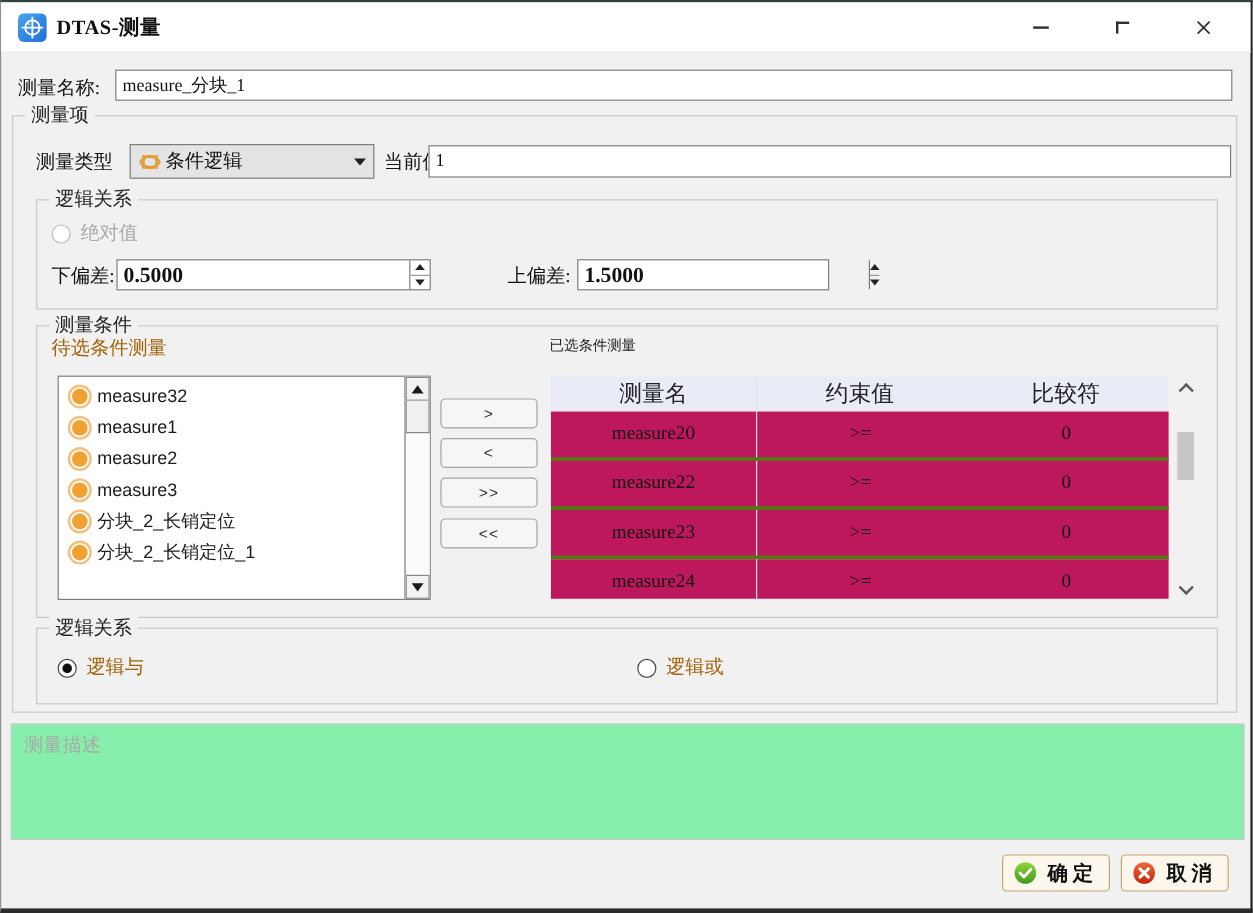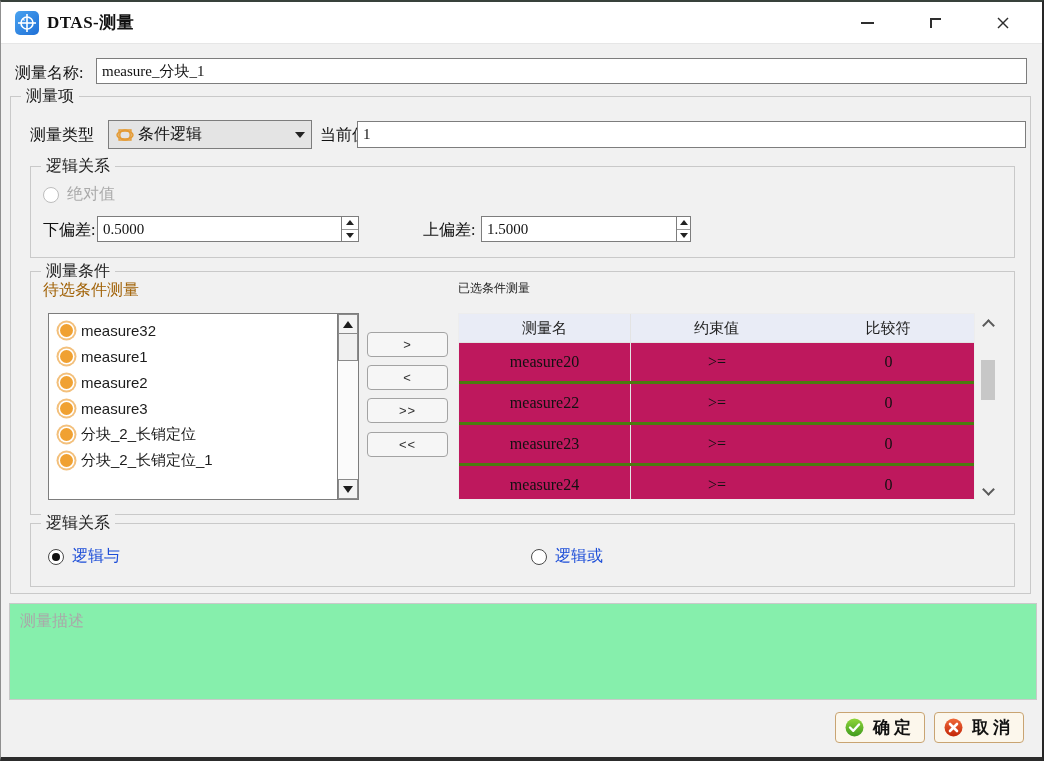--- a/index.html
+++ b/index.html
@@ -48,29 +48,29 @@
   .curr-input { position:absolute; left:346px; top:24px; width:669px; height:27px;
     border:1px solid #7d7d7d; background:#fff; font-family:"Liberation Serif",serif;
     font-size:15px; padding:1px 5px; color:#111; }
 
   
   .radio-row { position:absolute; display:flex; align-items:center; gap:8px; }
   .radio-circle { width:16px; height:16px; border-radius:50%; background:#fff;
     border:1px solid #4a4a4a; display:flex; align-items:center; justify-content:center; }
   .radio-circle.checked::after { content:""; width:8px; height:8px; border-radius:50%; background:#111; }
   .radio-circle.disabled { border-color:#bdbdbd; }
-  .radio-label { font-size:16px; color:#1d4ed8; }
+  .radio-label { font-size:16px; color:#a16207; }
   .radio-label.disabled { color:#ababab; }
 
   
   .spin-label { position:absolute; font-size:16px; color:#111; }
   .spinbox { position:absolute; height:26px; background:#fff; border:1px solid #7d7d7d;
     display:flex; align-items:stretch; }
   .spin-value { flex:1; border:0; outline:0; font-family:"Liberation Serif",serif;
-    font-size:15px; padding:0 5px; color:#111; background:transparent; }
+    font-size:18px; padding:0 5px; color:#111; background:transparent;font-weight:bold; }
   .spin-btns { width:17px; border-left:1px solid #7d7d7d; display:flex; flex-direction:column; }
   .spin-up, .spin-down { flex:1; display:flex; align-items:center; justify-content:center; }
   .spin-up { border-bottom:1px solid #9a9a9a; }
   .tri-up { width:0; height:0; border-left:4px solid transparent; border-right:4px solid transparent;
     border-bottom:5px solid #222; }
   .tri-down { width:0; height:0; border-left:4px solid transparent; border-right:4px solid transparent;
     border-top:5px solid #222; }
 
   
   .cand-label { position:absolute; left:12px; top:8px; font-size:16px; color:#a16207; }
@@ -96,21 +96,21 @@
     border-top:7px solid #1c1c1c; }
 
   .xfer-btn { position:absolute; left:336px; width:81px; height:25px; background:#f6f6f6;
     border:1px solid #a3a3a3; border-radius:4px; font-family:"Liberation Sans",sans-serif;
     font-size:13px; color:#333; display:flex; align-items:center; justify-content:center;
     letter-spacing:1px; cursor:default; }
 
   .cond-table { position:absolute; left:427px; top:41px; width:517px; height:187px;
     background:#fff; overflow:hidden; border:1px solid #ededed; }
   .thead { display:flex; height:29px; background:#e9ecf6; border-bottom:1px solid #e2e2e2; }
-  .th { font-size:15px; color:#222; display:flex; align-items:center; justify-content:center; }
+  .th { font-size:19px; color:#222; display:flex; align-items:center; justify-content:center; }
   .trow { display:flex; height:41px; border-bottom:3px solid #4d7c0f; background:#be185d; }
   .td { font-size:16px; color:#111; display:flex; align-items:center; justify-content:center; }
   .c1 { width:172px; border-right:1px solid #e3e3e3; }
   .c2 { width:172px; }
   .c3 { flex:1; }
 
   .tbl-scroll { position:absolute; left:948px; top:41px; width:18px; height:187px;
     display:flex; flex-direction:column; align-items:center; }
   .chev { width:9px; height:9px; border-left:2px solid #5a5a5a; border-bottom:2px solid #5a5a5a; }
   .chev.up { transform:rotate(135deg); margin-top:8px; }

